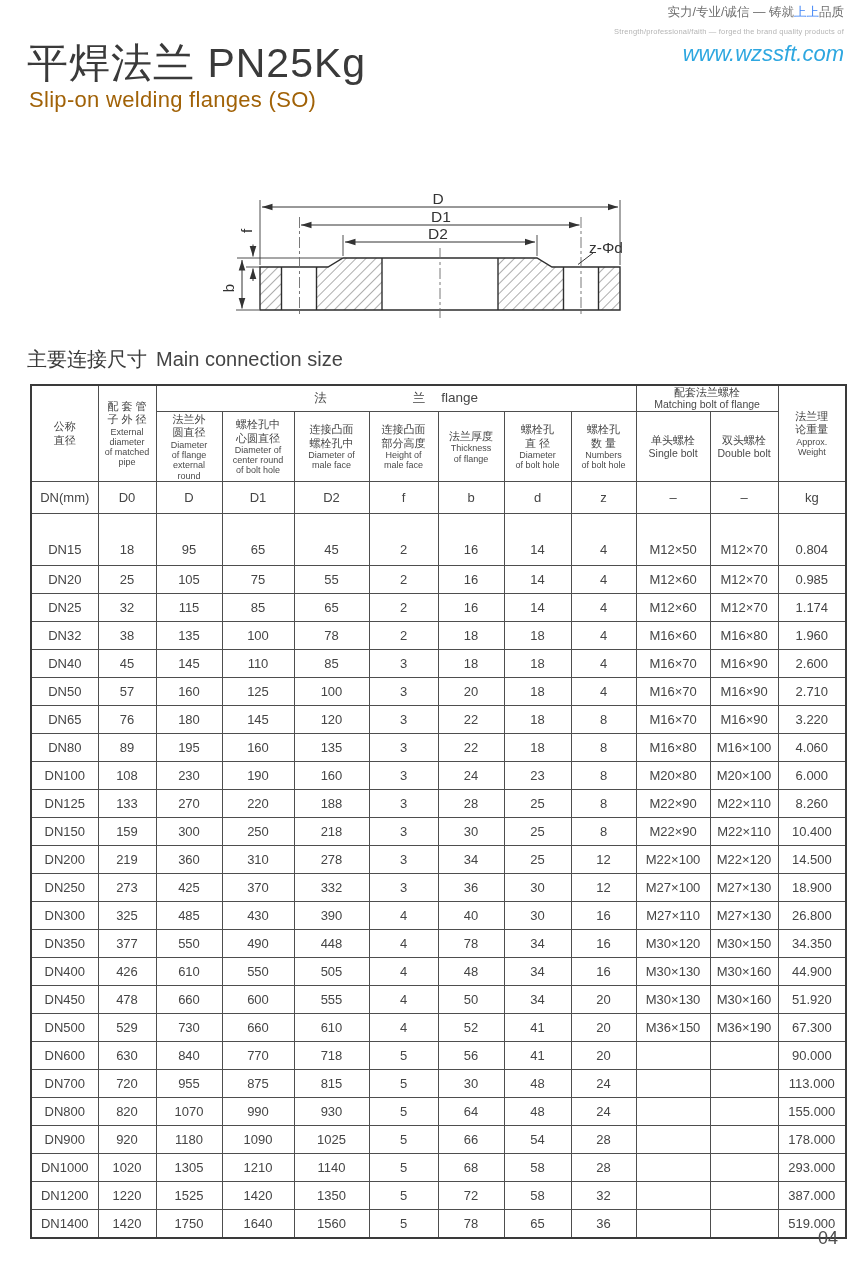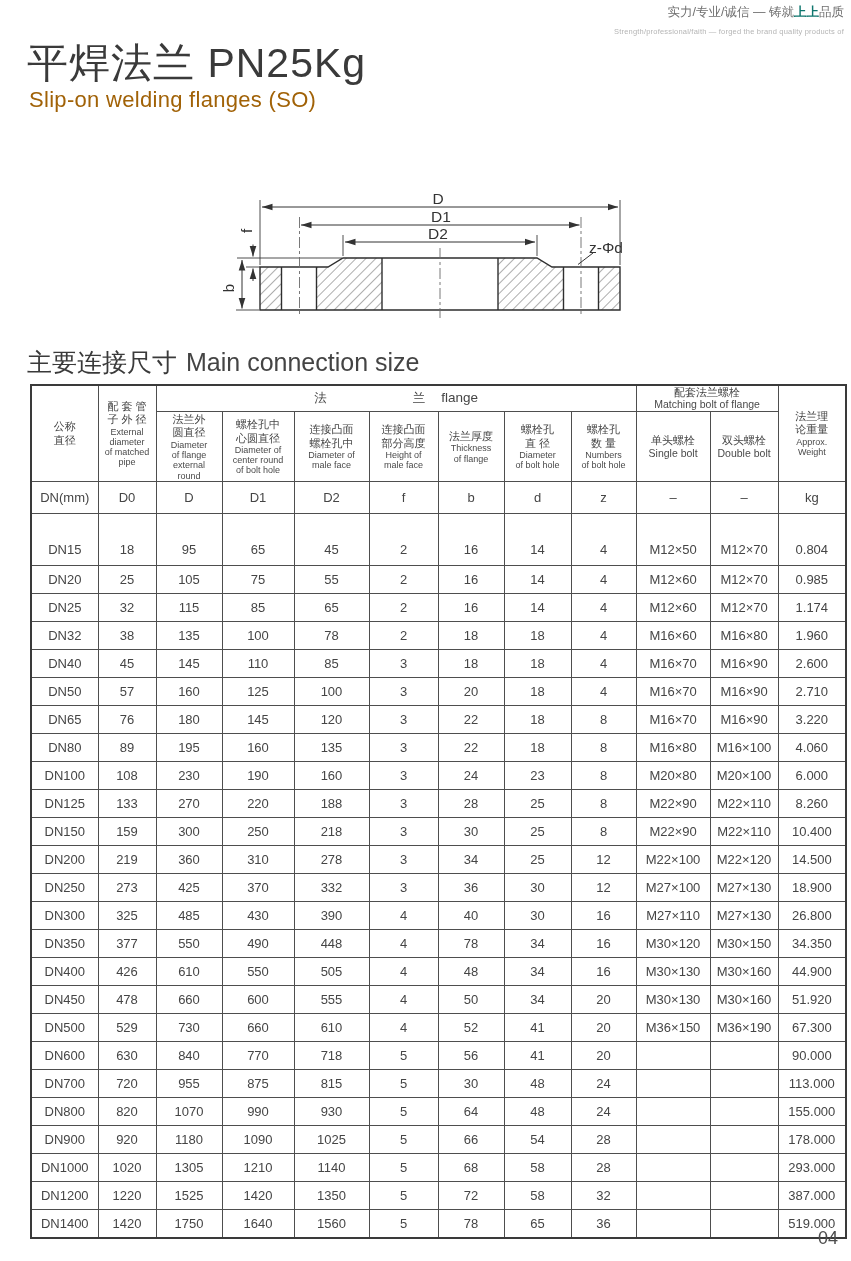--- a/index.html
+++ b/index.html
@@ -2,28 +2,28 @@
 <html><head>
 <meta charset="utf-8">
 <style>
   *{margin:0;padding:0;box-sizing:border-box;}
   html,body{background:#fff;}
   body{width:851px;height:1261px;position:relative;overflow:hidden;
        font-family:"Liberation Sans","DejaVu Sans",sans-serif;color:#3d3d3d;}
 
   .brand{position:absolute;top:5px;right:7px;text-align:right;line-height:1.15;}
   .brand .l1{font-size:12.5px;color:#6f6f6f;}
-  .brand .l1 .strong{color:#0f766e;font-weight:bold;}
+  .brand .l1 .strong{color:#3b82f6;font-weight:normal;}
   .brand .l2{font-size:7.5px;color:#b5b5b5;margin-top:9px;letter-spacing:.2px;}
   .brand .url{font-size:22px;color:#2ea7e0;font-style:italic;margin-top:4px;}
 
   .title{position:absolute;left:27px;top:36px;font-size:41px;letter-spacing:1px;color:#3a3a3a;text-align:center;}
   .subtitle{position:absolute;left:29px;top:87px;font-size:22px;color:#a16207;letter-spacing:.3px;}
 
-  .section-heading{position:absolute;left:27px;top:346px;font-size:25px;color:#3a3a3a;}
+  .section-heading{position:absolute;left:27px;top:346px;font-size:20px;color:#3a3a3a;}
   .section-heading .en{margin-left:9px;color:#444;}
 
   svg.diagram{position:absolute;left:190px;top:185px;}
 
   table.tbl{position:absolute;left:30px;top:384px;width:815px;
             border-collapse:collapse;table-layout:fixed;border:2px solid #3a3a3a;}
   .tbl th,.tbl td{border:1px solid #4e4e4e;text-align:center;vertical-align:middle;
                   font-weight:normal;color:#454545;padding:0;overflow:hidden;}
   .tbl .zh{font-size:11px;line-height:1.22;}
   .tbl .en{font-size:9px;line-height:1.14;color:#4a4a4a;}
@@ -38,20 +38,21 @@
   .grp-flange .lat{font-size:13.5px;}
 
   .page-num{position:absolute;right:13px;top:1228px;font-size:18px;color:#4d4d4d;}
 </style>
 </head>
 <body>
 
 <div class="brand">
   <div class="l1"><span>实力/专业/诚信 — 铸就</span><span class="strong">上上</span><span>品质</span></div>
   <div class="l2">Strength/professional/faith — forged the brand quality products of</div>
+  <div class="url">www.wzssft.com</div>
 </div>
 
 <div class="title">平焊法兰 PN25Kg</div>
 <div class="subtitle">Slip-on welding flanges (SO)</div>
 
 <svg class="diagram" width="480" height="150" viewBox="190 185 480 150">
   <defs>
     <pattern id="hatch" width="7" height="7" patternUnits="userSpaceOnUse" patternTransform="rotate(45)">
       <line x1="0" y1="0" x2="0" y2="7" stroke="#4a4a4a" stroke-width="0.9"></line>
     </pattern>

